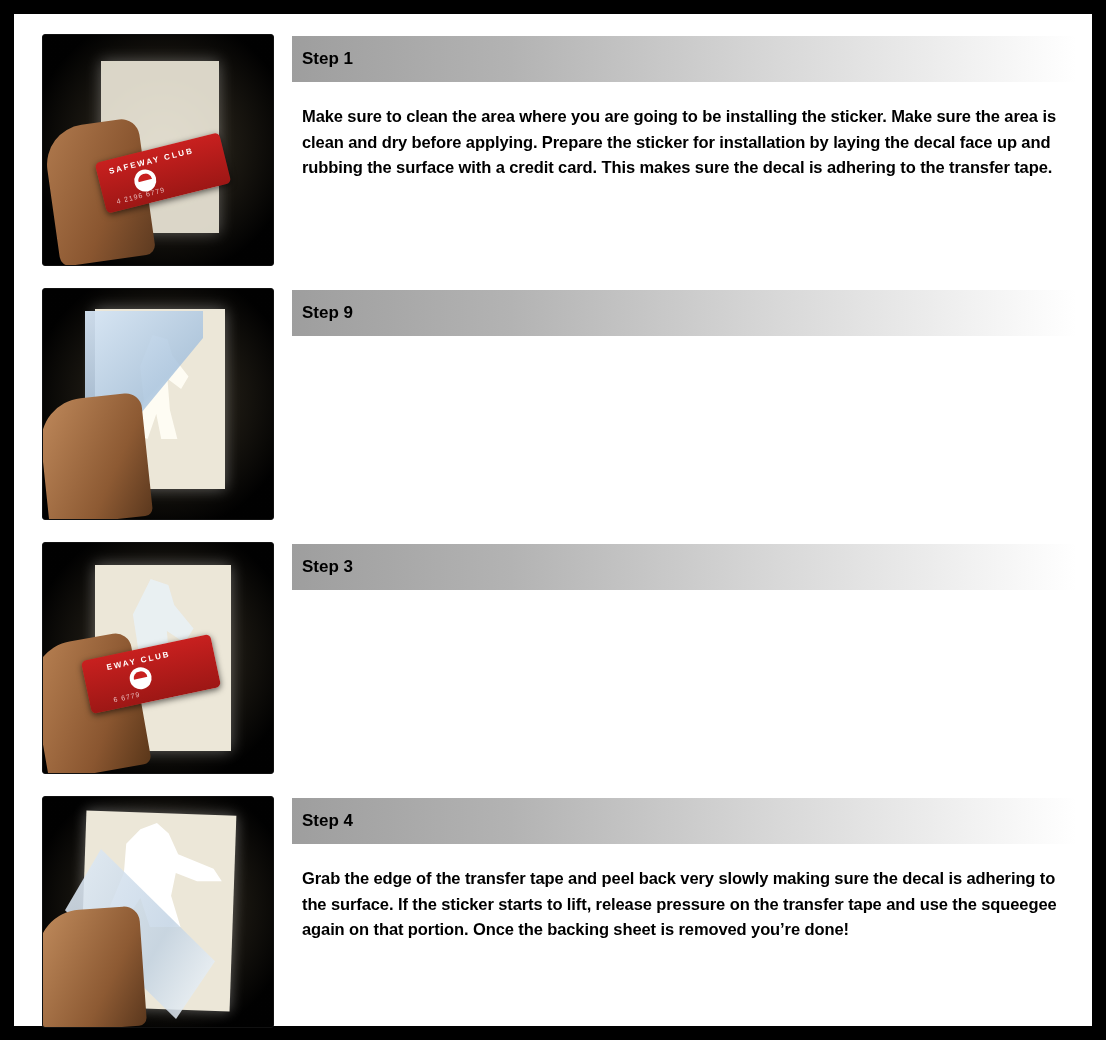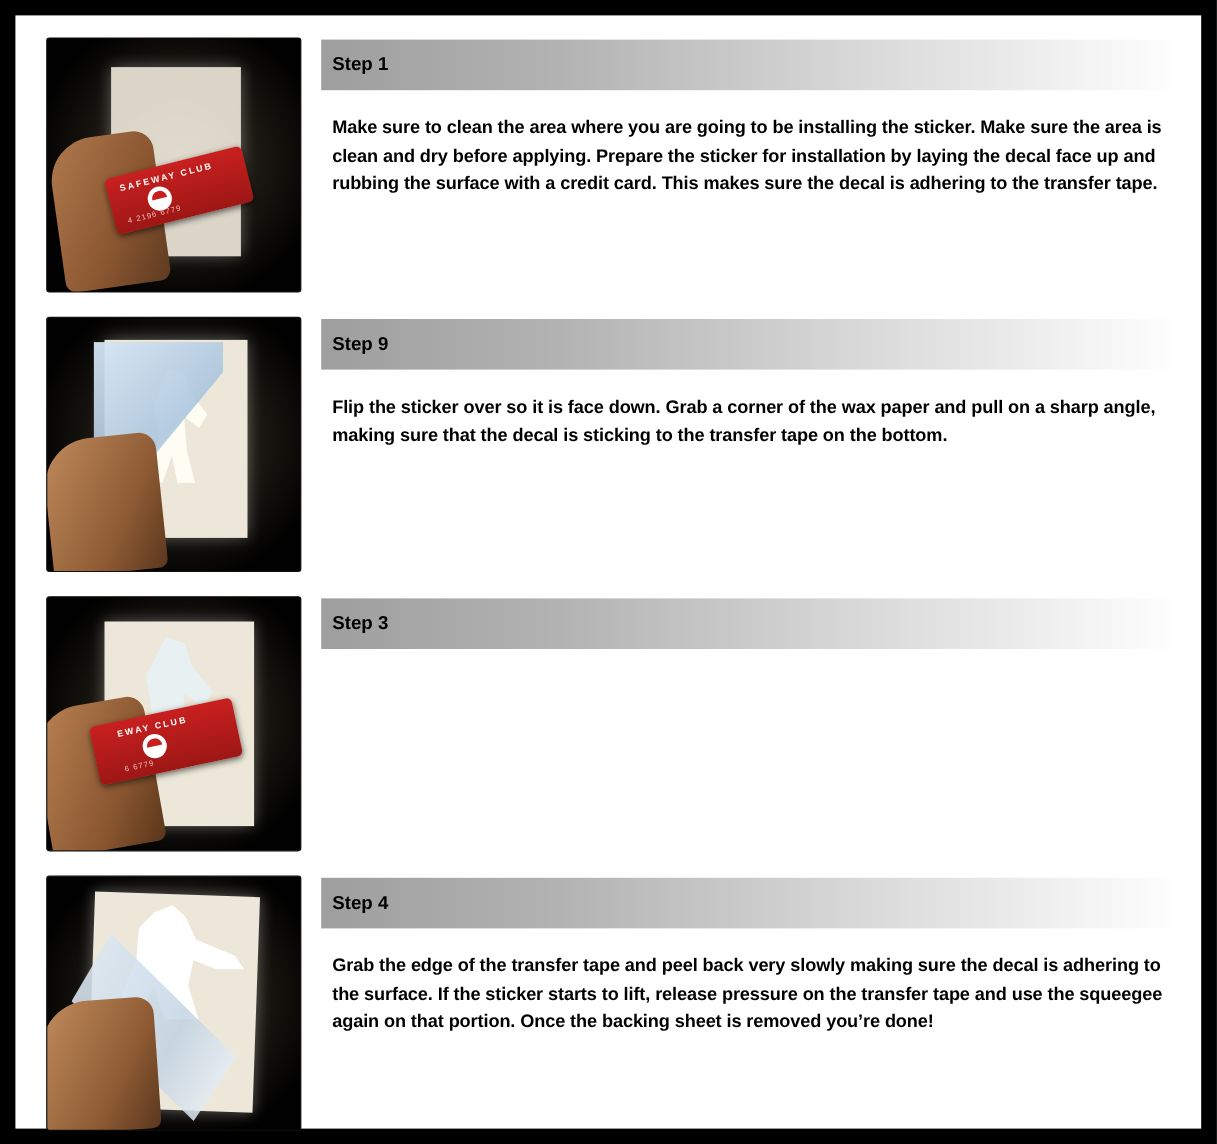--- a/index.html
+++ b/index.html
@@ -281,21 +281,20 @@
           <div class="paper p2-paper"></div>
           <div class="p2-fig"></div>
           <div class="p2-peel"></div>
           <div class="p2-hand"></div>
         </div>
         <div class="text-col">
           <div class="step-header hdr-wide">
             <span class="label">Step 9</span>
           </div>
           <div class="body-text">
-            <p>Flip the sticker over so it is face down.  Grab a corner of the wax paper and pull on a sharp angle, making sure that the decal is sticking to the transfer tape on the bottom.</p>
           </div>
         </div>
       </div>
 
       <div class="step-row">
         <div class="photo">
           <div class="glow"></div>
           <div class="paper p3-paper"></div>
           <div class="p3-fig"></div>
           <div class="p3-hand"></div>

